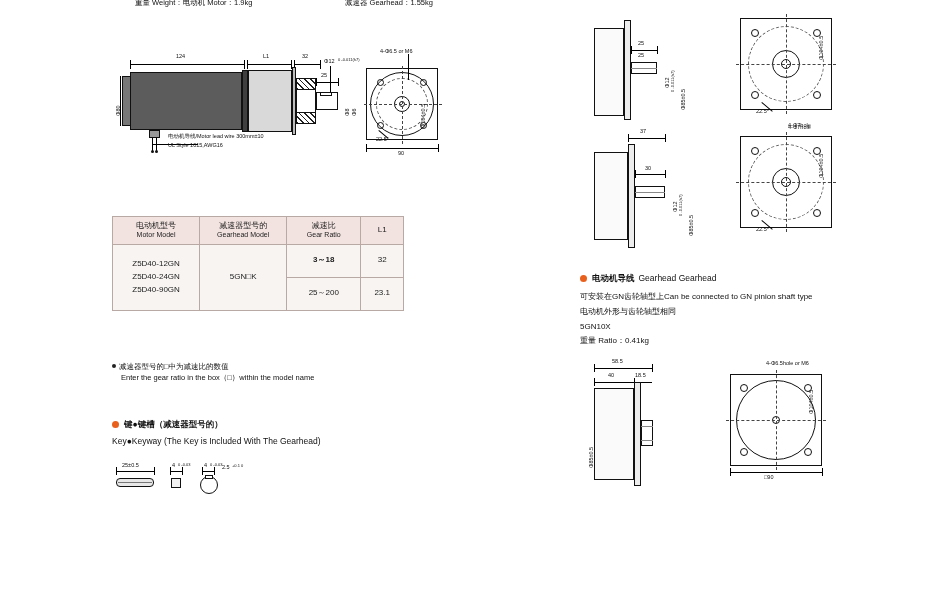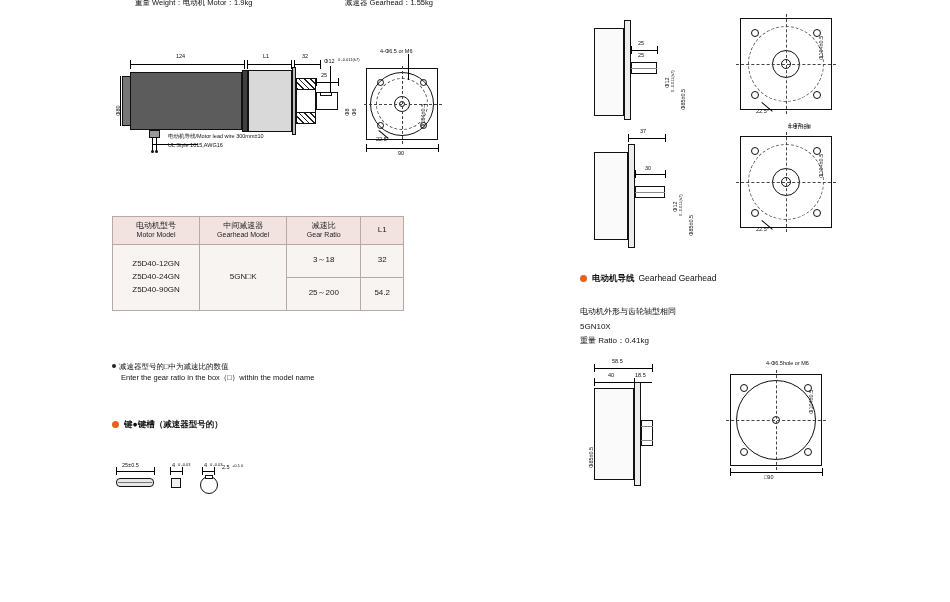--- a/index.html
+++ b/index.html
@@ -158,56 +158,57 @@
   </div>
 
   <table class="tbl">
     <tbody>
         <tr>
       <th style="width:85px;text-align:center;">
         <div>电动机型号</div>
         <div style="font-size:7px;">Motor Model</div>
       </th>
       <th style="width:85px;">
-        <div>中间减速器</div>
+        <div>减速器型号的</div>
         <div style="font-size:7px;">Gearhead Model</div>
       </th>
       <th style="width:72px;">
         <div>减速比</div>
         <div style="font-size:7px;">Gear Ratio</div>
       </th>
       <th style="width:40px;">
         <div>L1</div>
       </th>
     </tr>
     <tr>
       <td class="modelcell" rowspan="2">
         <div>Z5D40-12GN</div>
         <div>Z5D40-24GN</div>
         <div>Z5D40-90GN</div>
       </td>
       <td rowspan="2">5GN□K</td>
-      <td style="height:28px;">3～18</td>
+      <td style="height:28px;font-weight:bold;">3～18</td>
       <td>32</td>
     </tr>
     <tr>
       <td style="height:28px;">25～200</td>
-      <td>54.2</td>
+      <td>23.1</td>
     </tr>
   </tbody>
     </table>
 
   <div class="note" style="left:112px;top:362px;">
     <span class="smalldot"></span><span>减速器型号的□中为减速比的数值</span>
   </div>
   <div class="note" style="left:121px;top:373px;">Enter the gear ratio in the box（□）within the model name</div>
 
   <div class="bullethead" style="left:112px;top:419px;">
     <span class="dotmark"></span><span class="bold">键●键槽（减速器型号的）</span>
   </div>
+  <div class="bullethead" style="left:112px;top:436px;">Key●Keyway (The Key is Included  With The Gearhead)</div>
 
   <div class="draw" style="left:112px;top:462px;width:130px;height:40px;">
 
     <div class="ln hln" style="left:4px;top:9px;width:38px;"></div>
     <div class="ln vln" style="left:4px;top:5px;height:8px;"></div>
     <div class="ln vln" style="left:42px;top:5px;height:8px;"></div>
     <div class="dim" style="left:10px;top:0px;">25±0.5</div>
     <div class="boxf" style="left:4px;top:16px;width:38px;height:9px;border-radius:4px;background:#e8e8e8;"></div>
     <div class="ln hln" style="left:6px;top:20px;width:34px;background:#777;"></div>
 
@@ -297,20 +298,21 @@
     <div class="dimv" style="left:238px;top:58px;">Φ104±0.5</div>
     <div class="dim" style="left:176px;top:106px;">22.5°</div>
     <div class="ln" style="left:182px;top:100px;width:14px;height:1px;transform:rotate(40deg);transform-origin:0 0;"></div>
   </div>
 
   <div class="dim" style="left:788px;top:122px;">4-Φ7hole</div>
 
   <div class="bullethead" style="left:580px;top:273px;">
     <span class="dotmark"></span><span class="bold">电动机导线</span><span style="margin-left:4px;">Gearhead Gearhead</span>
   </div>
+  <div class="rtext" style="left:580px;top:291px;">可安装在GN齿轮轴型上Can be connected to GN pinion shaft type</div>
   <div class="rtext" style="left:580px;top:306px;">电动机外形与齿轮轴型相同</div>
   <div class="rtext" style="left:580px;top:321px;">5GN10X</div>
   <div class="rtext" style="left:580px;top:335px;">重量 Ratio：0.41kg</div>
 
   <div class="draw" style="left:580px;top:352px;width:340px;height:150px;">
 
     <div class="ln hln" style="left:14px;top:16px;width:58px;"></div>
     <div class="ln vln" style="left:14px;top:12px;height:8px;"></div>
     <div class="ln vln" style="left:72px;top:12px;height:8px;"></div>
     <div class="dim" style="left:32px;top:6px;">58.5</div>

